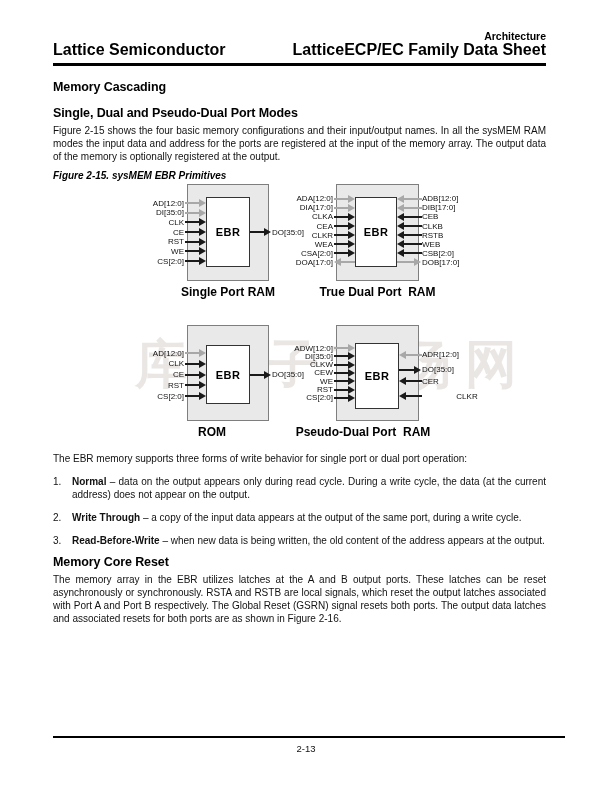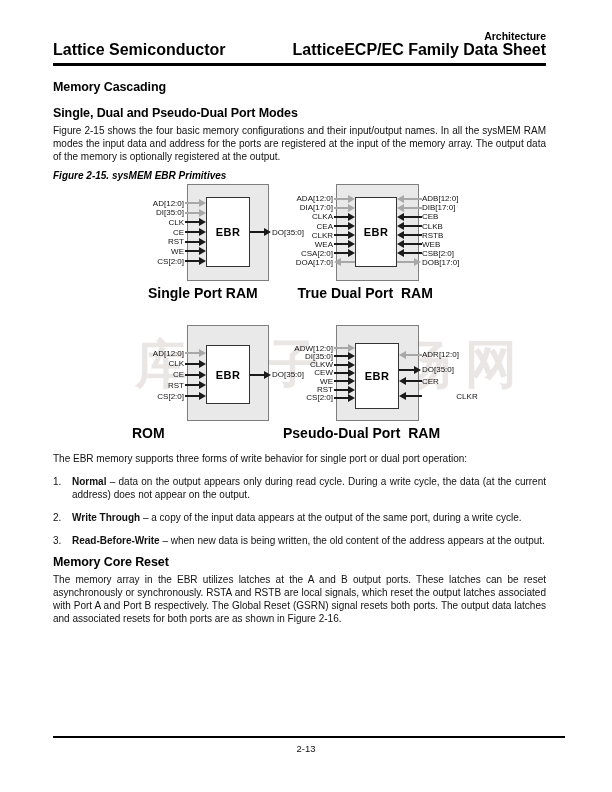--- a/index.html
+++ b/index.html
@@ -26,21 +26,21 @@
   .watermark {
     position:absolute; left:135px; top:148px; font-size:52px; letter-spacing:14px;
     color:rgba(150,132,120,0.20); white-space:nowrap; font-weight:bold; pointer-events:none;
   }
   .outer-box { position:absolute; background:#e9e9e9; border:1.5px solid #7e7e7e; }
   .inner-box { position:absolute; background:#ffffff; border:1px solid #333; display:flex; align-items:center; justify-content:center;
                font-size:11px; font-weight:bold; color:#000; letter-spacing:0.5px; }
   .sig-label { position:absolute; font-size:8px; line-height:11px; color:#111; white-space:nowrap; }
   .stem { position:absolute; height:2px; }
   .ahead { position:absolute; width:0; height:0; border-top:4px solid transparent; border-bottom:4px solid transparent; }
-  .diag-cap { position:absolute; width:160px; text-align:left; font-size:14px; font-weight:bold; color:#000; white-space:nowrap; }
+  .diag-cap { position:absolute; width:160px; text-align:center; font-size:12px; font-weight:bold; color:#000; white-space:nowrap; }
   .list-item { margin-top:10px; display:flex; font-size:10px; line-height:13px; }
   .list-num { width:19px; flex:none; }
   .list-body { flex:1; text-align:justify; }
   .footer-rule { position:absolute; left:53px; right:47px; top:736px; height:2px; background:#000; }
   .pagenum { position:absolute; left:0; right:0; top:743px; text-align:center; font-size:9.5px; color:#111; }
 </style>
 </head>
 <body>
 
 <div class="page">

